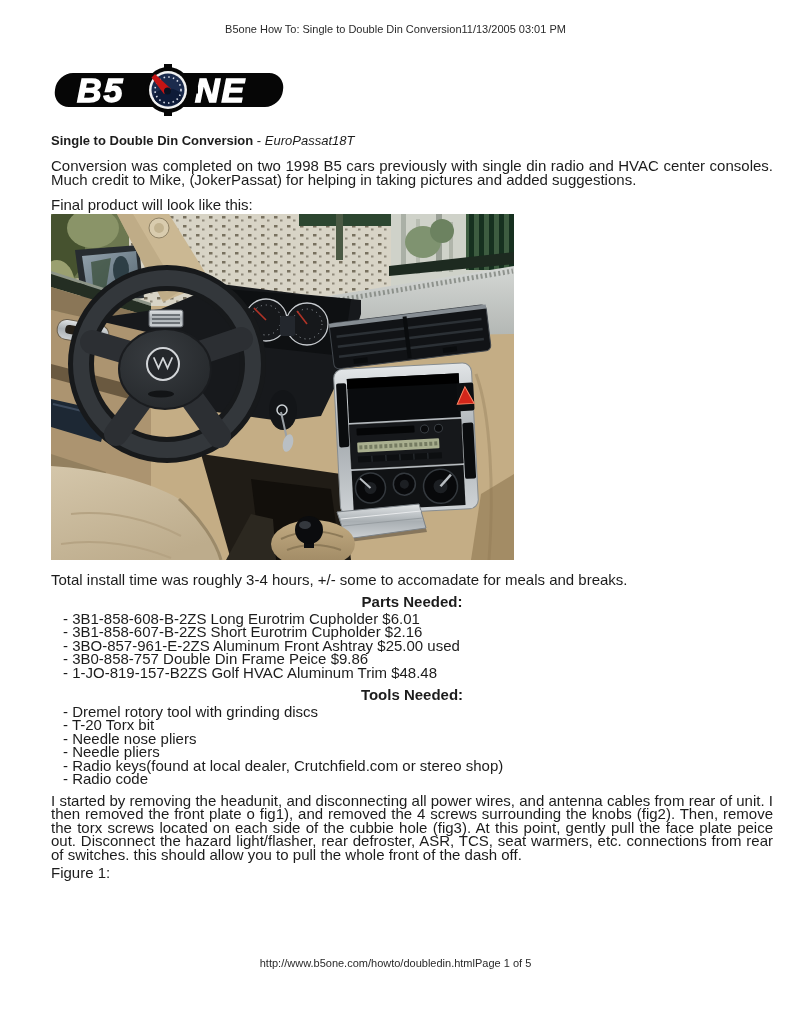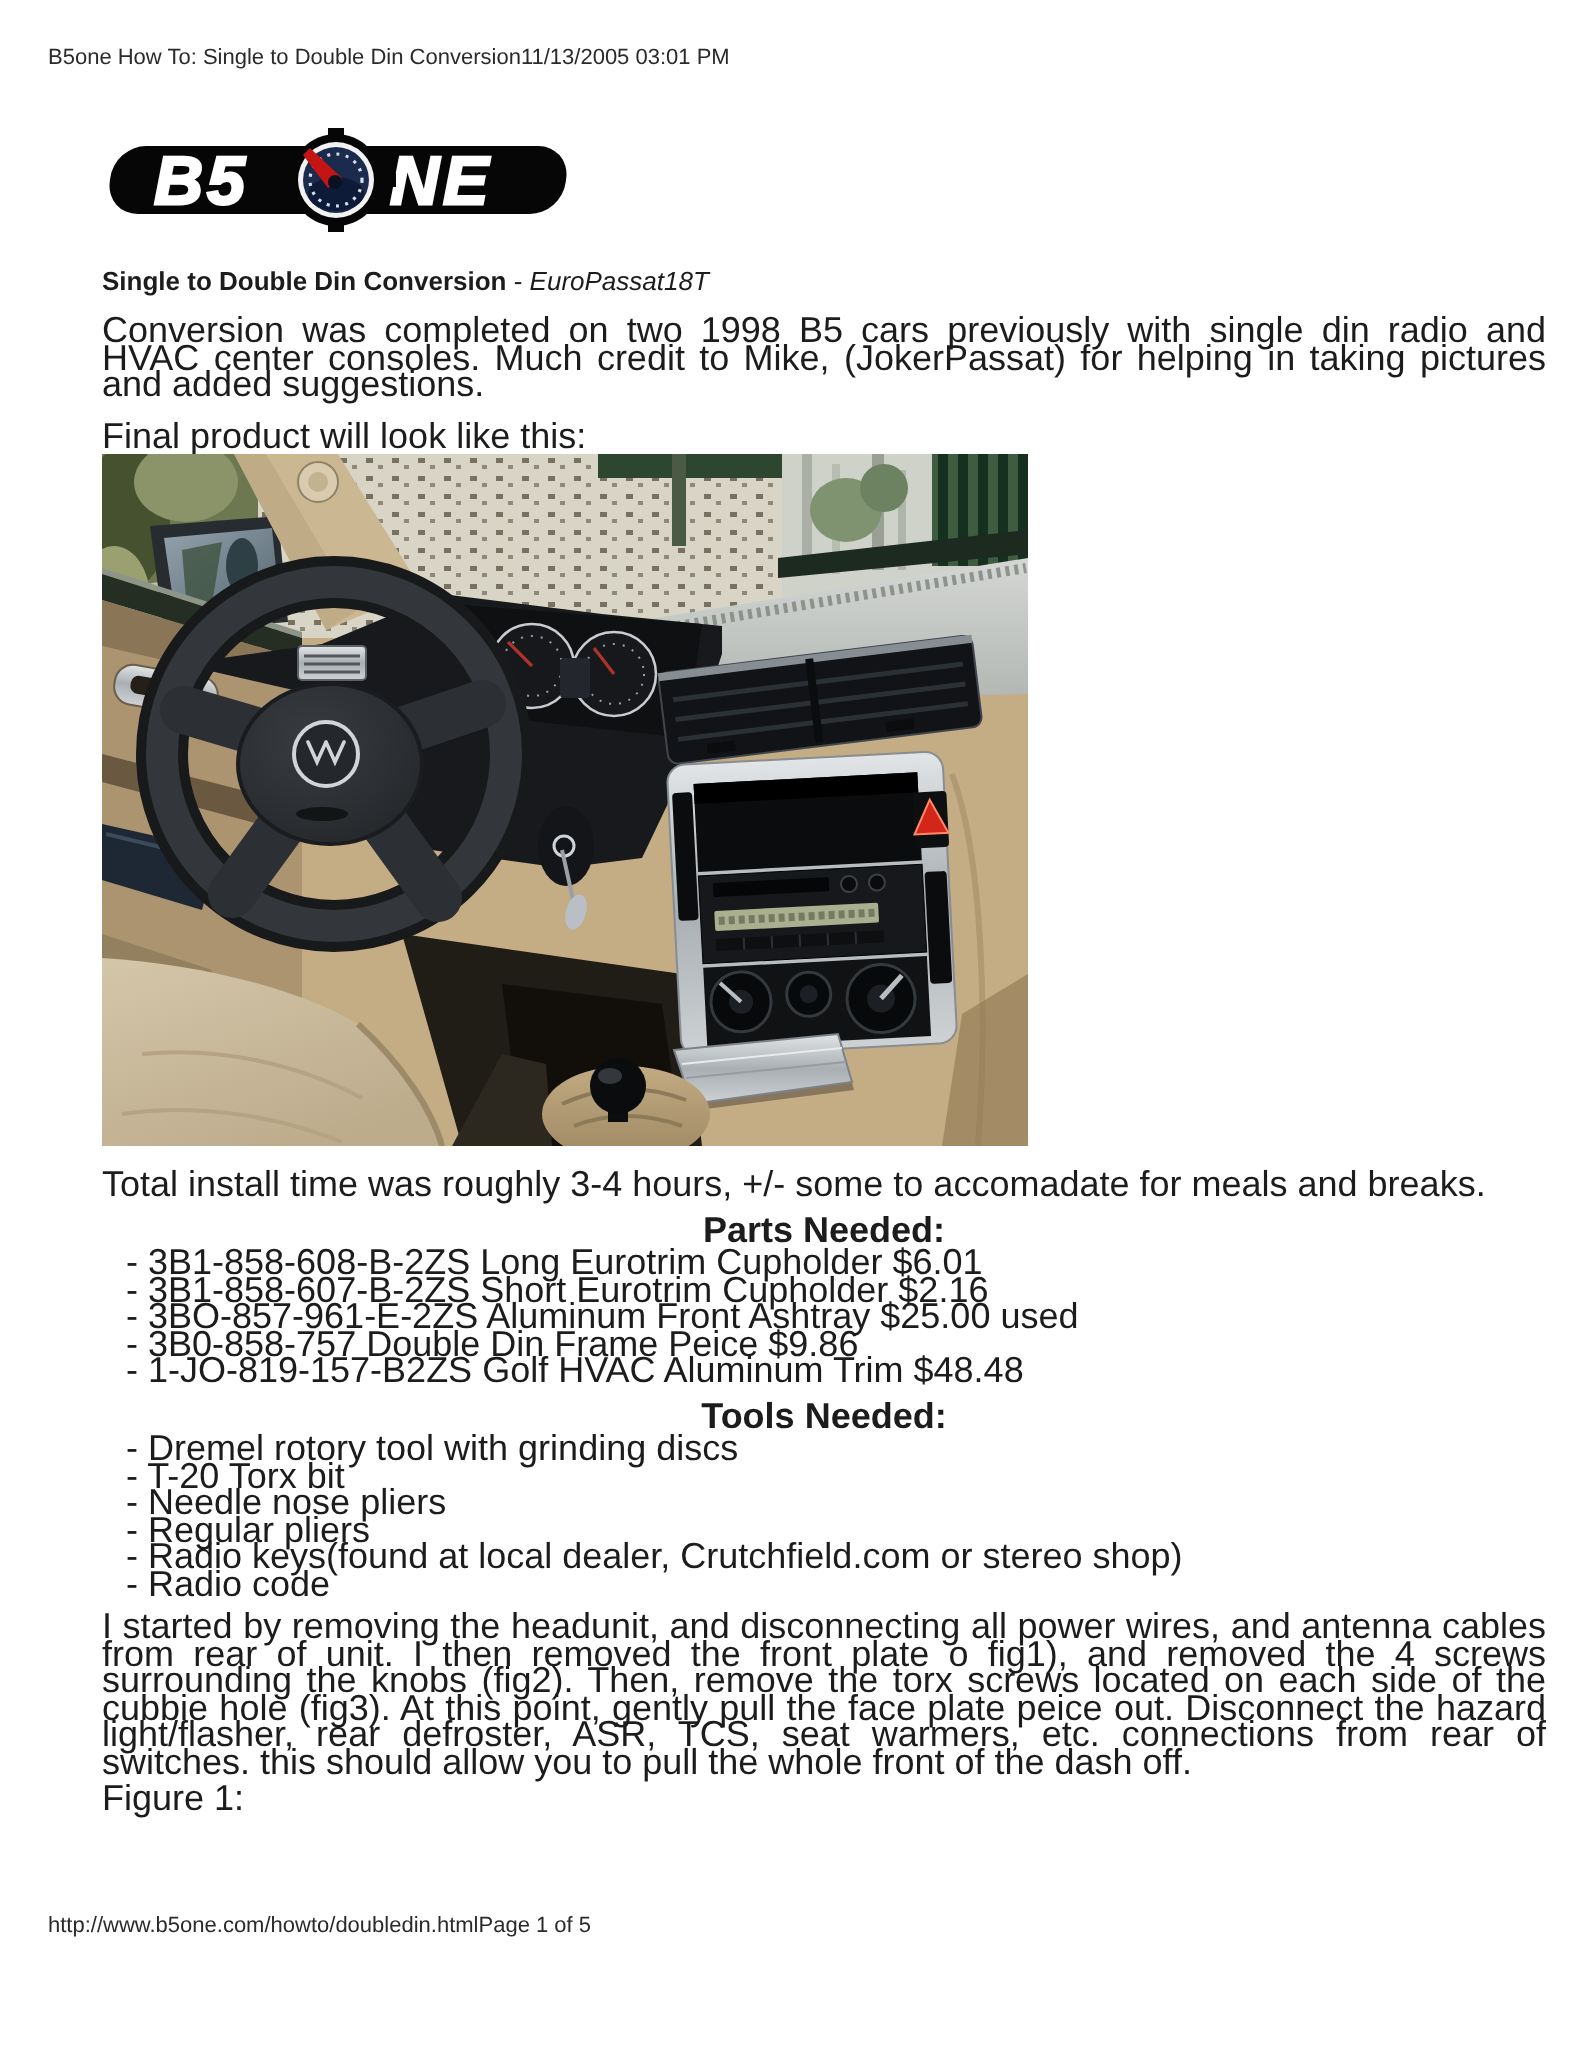--- a/index.html
+++ b/index.html
@@ -4,31 +4,31 @@
 <style>
   html,body { margin:0; padding:0; background:#e9e9e9; }
   .page {
     position:relative; width:791px; height:1024px; margin:0 auto;
     background:#ffffff; overflow:hidden;
     font-family:"Liberation Sans", sans-serif; color:#1c1c1c;
     -webkit-font-smoothing:antialiased;
   }
   .print-header, .print-footer {
     position:absolute; left:24px; right:24px;
-    display:flex; justify-content:flex-start;
+    display:flex; justify-content:center;
     font-size:11px; line-height:13px; color:#2a2a2a;
   }
   .print-header { top:23px; }
   .print-footer { top:957px; }
   .content { position:absolute; top:64px; left:51px; width:722px; }
   .logo-svg { display:block; margin:0 0 17px 0; }
   h1.article-title { font-size:13px; font-weight:normal; margin:0 0 11px 0; line-height:15px; }
   h1.article-title .tb { font-weight:bold; }
   h1.article-title .ta { font-style:italic; }
-  p, .list-row, .sec-head { font-size:18px; line-height:13.5px; }
+  p, .list-row, .sec-head { font-size:15px; line-height:13.5px; }
   p { margin:0; }
   .j { text-align:justify; }
   .intro { margin:0 0 12px 0; }
   .final-line { margin:0 0 2px 0; }
   .photo-svg { display:block; }
   .disclaimer { margin:14px 0 0 0; }
   .install-time { margin:13px 0 0 0; }
   .sec-head { font-weight:bold; margin:9px 0 0 0;text-align:center; }
   .item-list { margin:3px 0 0 0; }
   .list-row { padding-left:12px; }
@@ -312,21 +312,21 @@
       <div class="list-row">- 3BO-857-961-E-2ZS Aluminum Front Ashtray $25.00 used</div>
       <div class="list-row">- 3B0-858-757 Double Din Frame Peice $9.86</div>
       <div class="list-row">- 1-JO-819-157-B2ZS Golf HVAC Aluminum Trim $48.48</div>
     </div>
 
     <div class="sec-head">Tools Needed:</div>
     <div class="item-list">
       <div class="list-row">- Dremel rotory tool with grinding discs</div>
       <div class="list-row">- T-20 Torx bit</div>
       <div class="list-row">- Needle nose pliers</div>
-      <div class="list-row">- Regular pliers</div>
+      <div class="list-row">- Needle pliers</div>
       <div class="list-row">- Radio keys(found at local dealer, Crutchfield.com or stereo shop)</div>
       <div class="list-row">- Radio code</div>
     </div>
 
     <p class="steps j">I started by removing the headunit, and disconnecting all power wires, and antenna cables from rear of unit. I then removed the front plate o fig1), and removed the 4 screws surrounding the knobs (fig2). Then, remove the torx screws located on each side of the cubbie hole (fig3). At this point, gently pull the face plate peice out. Disconnect the hazard light/flasher, rear defroster, ASR, TCS, seat warmers, etc. connections from rear of switches. this should allow you to pull the whole front of the dash off.</p>
 
     <p class="figure-label">Figure 1:</p>
 
   </div>
 

